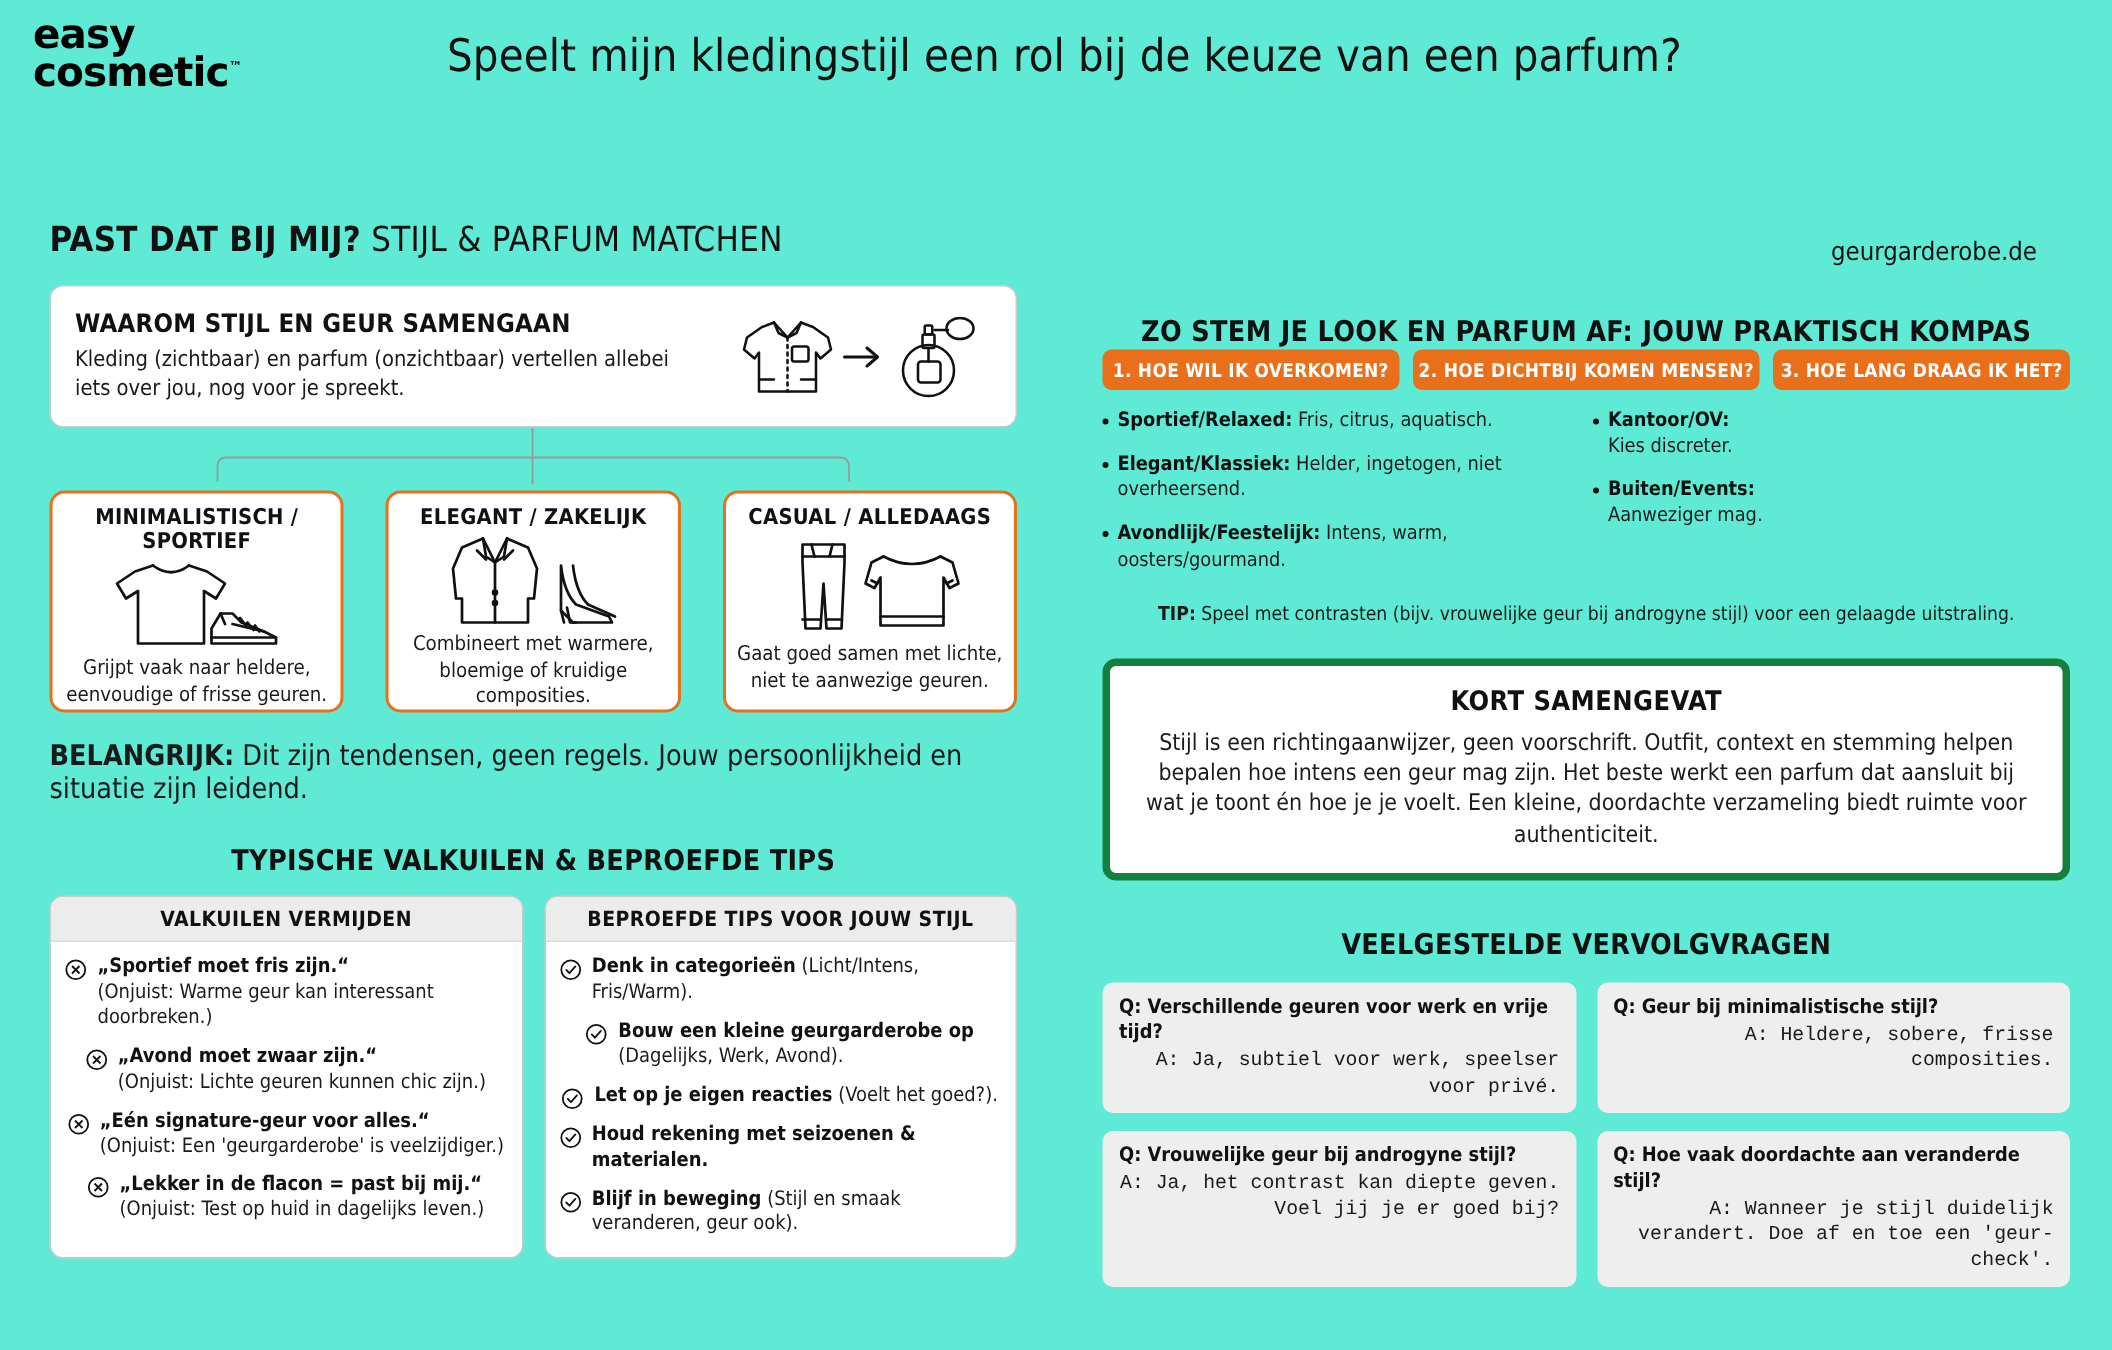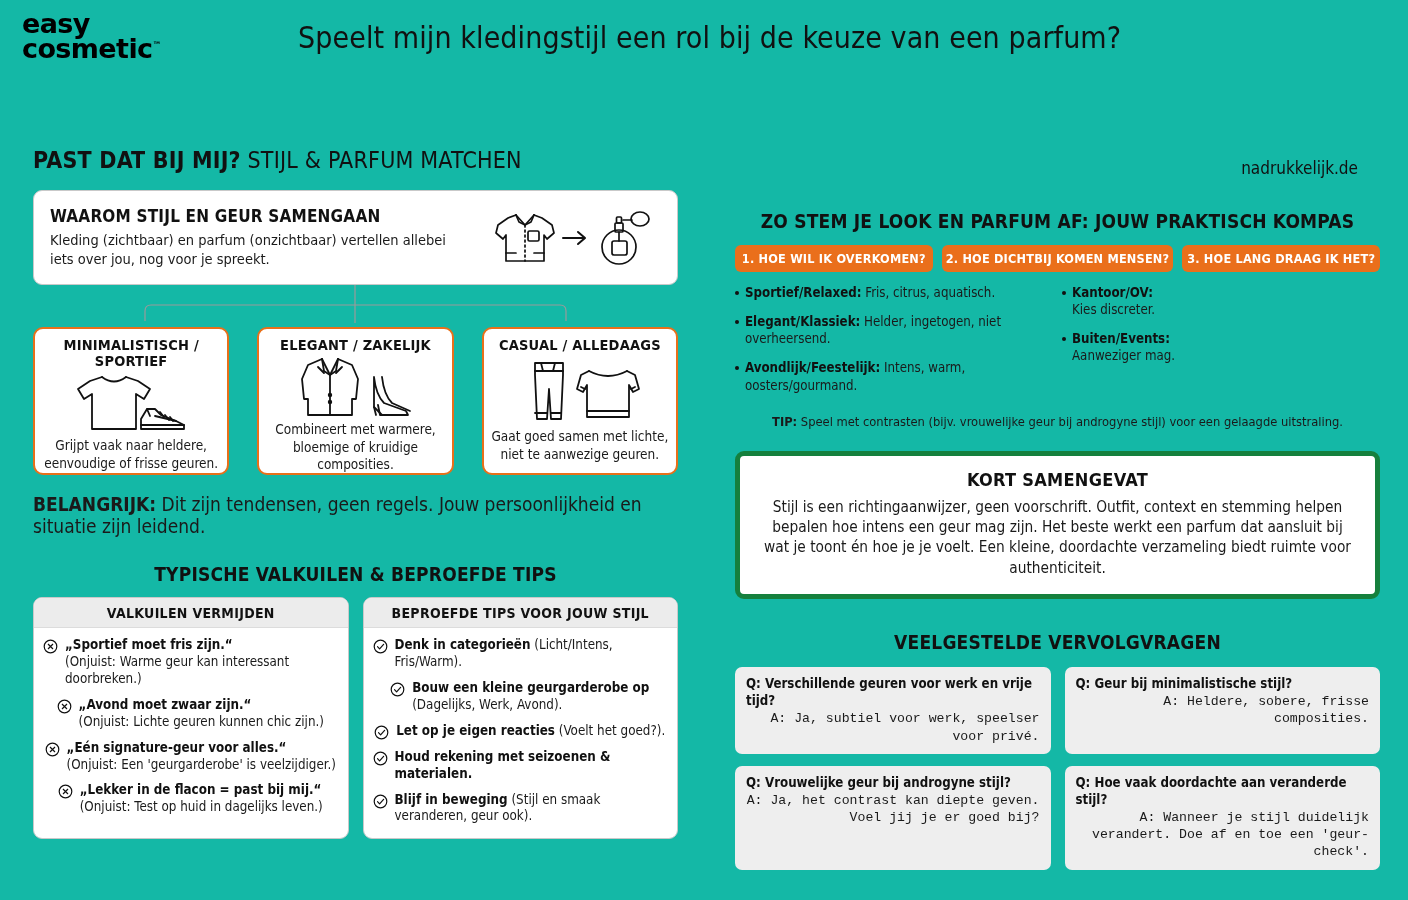--- a/index.html
+++ b/index.html
@@ -11,21 +11,21 @@
     background: #ffffff;
     font-family: "Liberation Sans", sans-serif;
     color: #111111;
     overflow: hidden;
   }
 
   .page {
     position: relative;
     width: 1408px;
     height: 900px;
-    background: #14b8a6;
+    background: #5eead4;
   }
 
   
   .header {
     position: absolute;
     top: 0; left: 0;
     width: 1408px;
     height: 118px;
   }
 
@@ -252,21 +252,21 @@
     font-size: 13.3px;
     line-height: 1.27;
     color: #1a1a1a;
   }
   .bullet-text b { font-weight: 700; color: #111; }
 
   
   .badge-row {
     display: flex;
     gap: 9px;
-    margin-top: 13px;
+    margin-top: 1px;
   }
   .badge {
     flex: 1 1 0;
     background: #ea6f1b;
     color: #fff;
     border-radius: 6px;
     text-align: center;
     padding: 6px 4px 6px;
     font-family: "DejaVu Sans Condensed", "Liberation Sans Narrow", "Liberation Sans", sans-serif;
     font-weight: 700;
@@ -615,21 +615,21 @@
             </span>
           </div>
 
         </div>
       </div>
     </div>
   </div>
 
   <div class="col-right">
 
-    <div class="site-url">nadrukkelijk.de</div>
+    <div class="site-url">geurgarderobe.de</div>
 
     <div class="centered-heading lg" style="margin-top:62px;">ZO STEM JE LOOK EN PARFUM AF: JOUW PRAKTISCH KOMPAS</div>
 
     <div class="badge-row">
       <div class="badge">1. HOE WIL IK OVERKOMEN?</div>
       <div class="badge">2. HOE DICHTBIJ KOMEN MENSEN?</div>
       <div class="badge">3. HOE LANG DRAAG IK HET?</div>
     </div>
 
     <div class="compass-cols">

